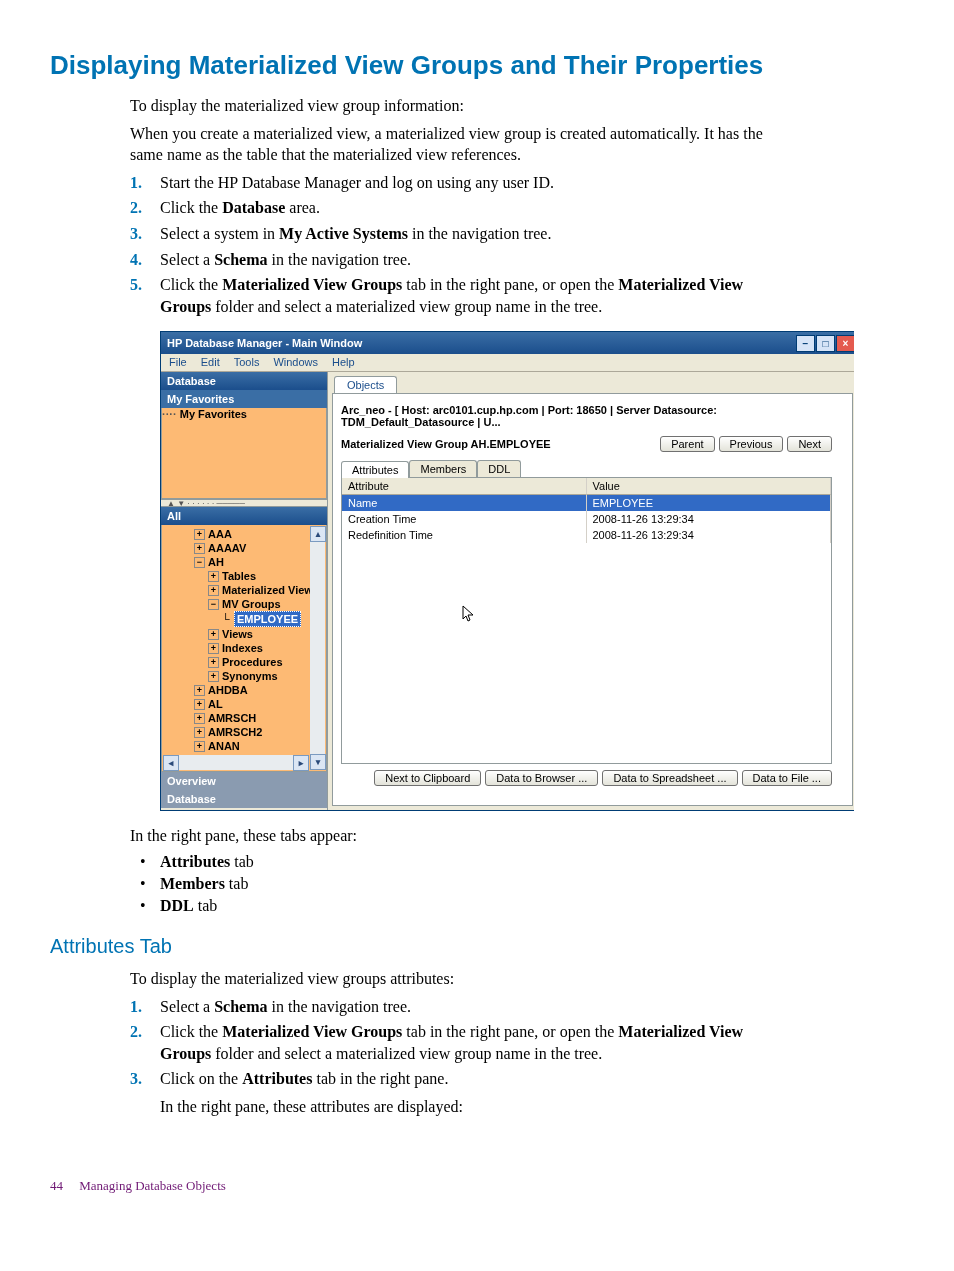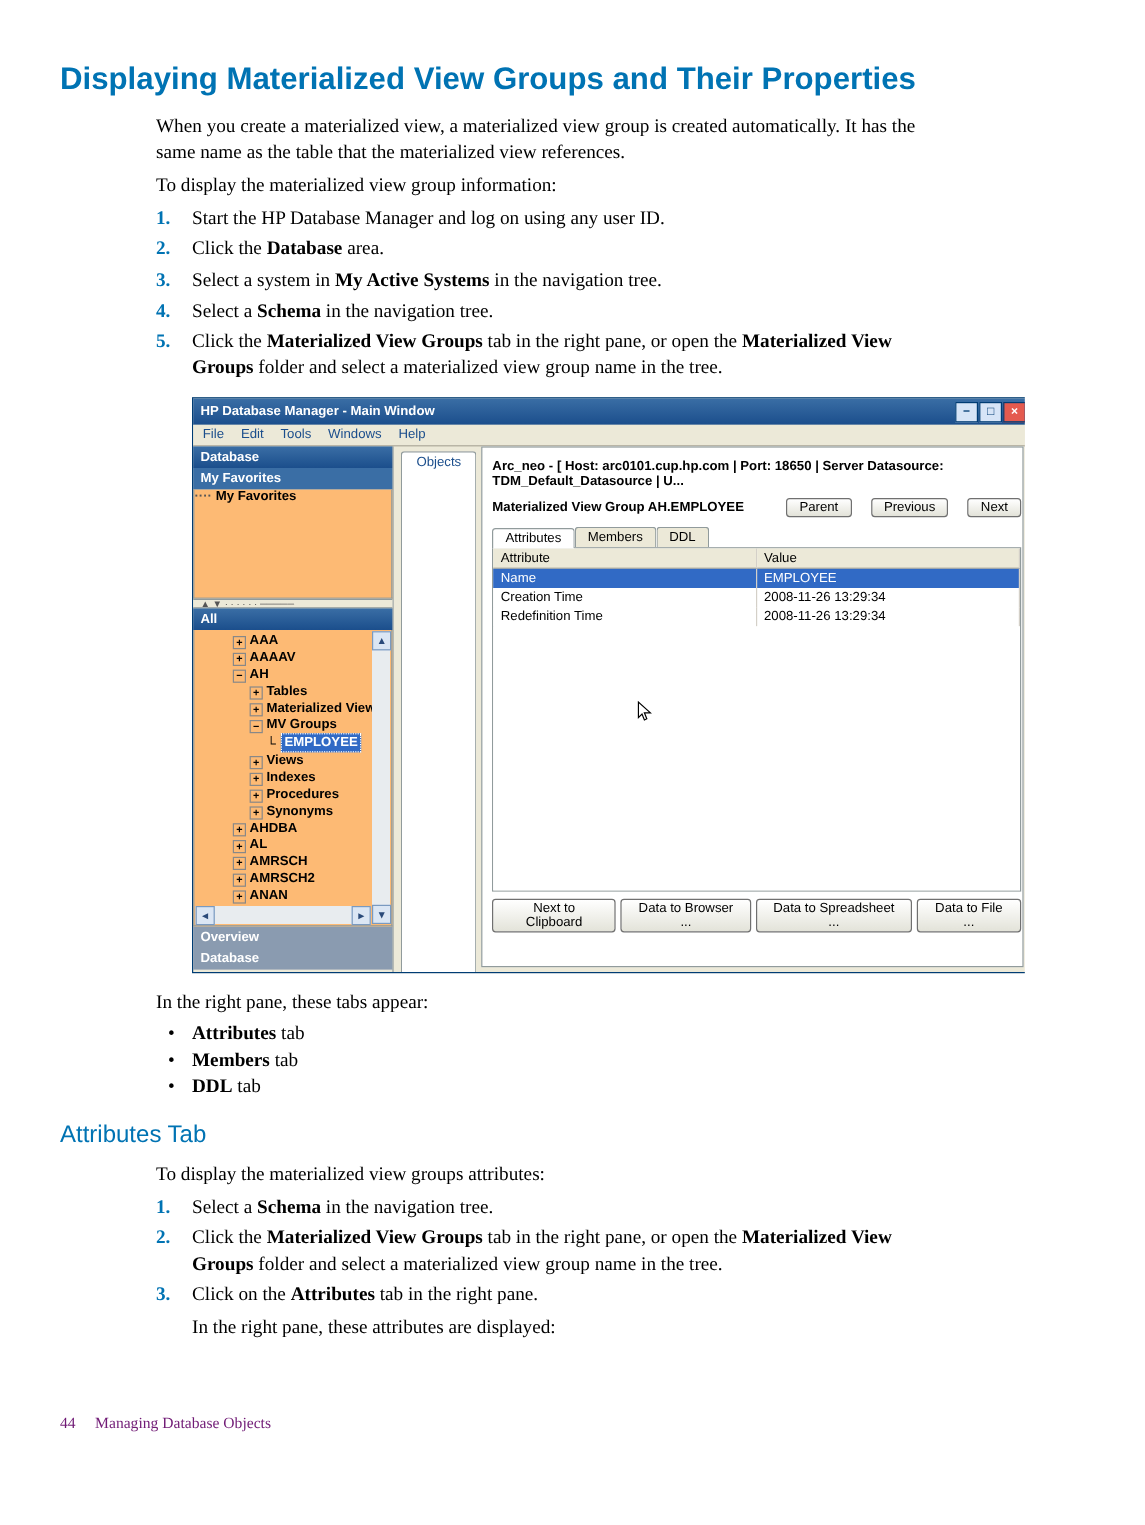--- a/index.html
+++ b/index.html
@@ -148,41 +148,41 @@
     position: absolute; right: 1px; top: 1px; bottom: 1px;
     width: 15px; background: #e8ecef;
     display: flex; flex-direction: column; justify-content: space-between;
   }
   .hscroll {
     position: absolute; left: 1px; right: 17px; bottom: 1px;
     height: 15px; background: #e8ecef;
     display: flex; justify-content: space-between;
   }
   .tree { padding: 2px 4px 18px 4px; font-size:11px; line-height:14px; color:#000;}
-  .tree-row { display:flex; align-items:flex-end; gap:3px; }
+  .tree-row { display:flex; align-items:center; gap:3px; }
   .exp { width:9px;height:9px;border:1px solid #888;display:inline-flex;align-items:center;justify-content:center;font-size:9px;line-height:9px;背景:#fff;}
   .exp::before{content:"+";}
   .exp.minus::before{content:"−";}
   .sel { background:#316ac5;color:#fff;padding:0 2px;border:1px dotted #fff;}
   .ind-1{padding-left:28px;} .ind-2{padding-left:42px;} .ind-3{padding-left:56px;}
 
-  .right-col { flex:1; display:flex; flex-direction:row; }
+  .right-col { flex:1; display:flex; flex-direction:column; }
   .right-tab-row {
     display:flex; padding: 4px 0 0 6px;
   }
   .tab-notch {
     background:#fff; border:1px solid #919b9c; border-bottom:none;
     padding:2px 12px; border-radius: 3px 3px 0 0;
     color:#1b4e8c;
   }
   .right-panel {
     background:#fff; border:1px solid #919b9c;
     margin: 0 4px 4px 4px; flex:1;
     display:flex; flex-direction:column;
-    padding:6px 1px 6px 8px;
+    padding:6px 20px 6px 8px;
   }
   .breadcrumb { font-weight:bold; font-size:11px; margin:4px 0 8px 0;}
   .mvg-row { display:flex; align-items:center; justify-content:space-between; margin-bottom:6px;}
   .mvg-title{font-weight:bold;}
   .btn {
     background:linear-gradient(#fff,#e3e3d9);
     border:1px solid #707070; border-radius:3px;
     padding:1px 10px; font-size:11px;
   }
   .inner-tabs { display:flex; gap:0; margin-top:2px;}
@@ -214,22 +214,22 @@
     color: #701a75;
     font-family: Georgia, serif;
   }
 </style>
 </head>
 <body>
 
 <h1 class="main-heading">Displaying Materialized View Groups and Their Properties</h1>
 
 <div class="body-indent">
+  <p>To display the materialized view group information:</p>
   <p>When you create a materialized view, a materialized view group is created automatically. It has the same name as the table that the materialized view references.</p>
-  <p>To display the materialized view group information:</p>
 
   <ol class="steps">
     <li><span>Start the HP Database Manager and log on using any user ID.</span></li>
     <li><span>Click the </span><b>Database</b><span> area.</span></li>
     <li><span>Select a system in </span><b>My Active Systems</b><span> in the navigation tree.</span></li>
     <li><span>Select a </span><b>Schema</b><span> in the navigation tree.</span></li>
     <li><span>Click the </span><b>Materialized View Groups</b><span> tab in the right pane, or open the </span><b>Materialized View Groups</b><span> folder and select a materialized view group name in the tree.</span></li>
   </ol>
 
   <div class="app-window">
@@ -338,21 +338,21 @@
       </div>
 
       <div class="right-col">
         <div class="right-tab-row">
           <div class="tab-notch">Objects</div>
         </div>
         <div class="right-panel">
           <div class="breadcrumb">Arc_neo - [ Host: arc0101.cup.hp.com | Port: 18650 | Server Datasource: TDM_Default_Datasource | U...</div>
           <div class="mvg-row">
             <span class="mvg-title">Materialized View Group AH.EMPLOYEE</span>
-            <div style="display:flex; gap:16px;align-items:flex-end;">
+            <div style="display:flex; gap:4px;align-items:flex-end;">
               <button class="btn">Parent</button>
               <button class="btn">Previous</button>
               <button class="btn">Next</button>
             </div>
           </div>
           <div class="inner-tabs">
             <div class="tab active">Attributes</div>
             <div class="tab">Members</div>
             <div class="tab">DDL</div>
           </div>

